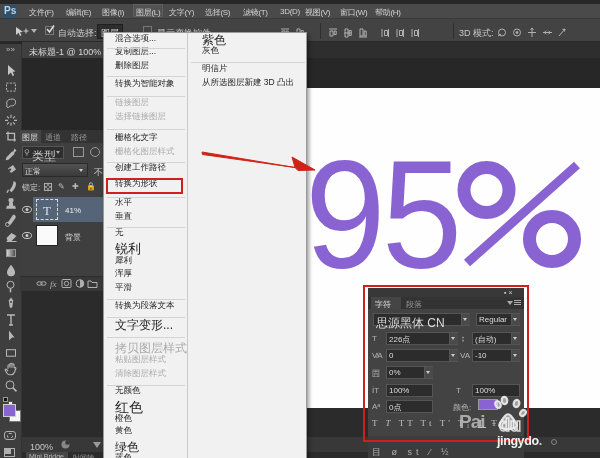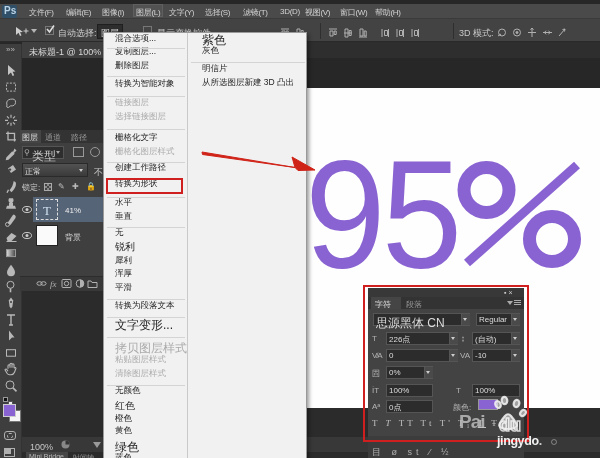--- a/index.html
+++ b/index.html
@@ -280,31 +280,31 @@
         <div class="ab" style="left:11px;top:44.5px;font-size:8.5px;color:#1f1f1f;white-space:nowrap">转换为智能对象</div>
         <div class="ab" style="left:11px;top:63.5px;font-size:8.5px;color:#ababab;white-space:nowrap">链接图层</div>
         <div class="ab" style="left:11px;top:77.5px;font-size:8.5px;color:#ababab;white-space:nowrap">选择链接图层</div>
         <div class="ab" style="left:11px;top:98.5px;font-size:8.5px;color:#1f1f1f;white-space:nowrap">栅格化文字</div>
         <div class="ab" style="left:11px;top:112.5px;font-size:8.5px;color:#ababab;white-space:nowrap">栅格化图层样式</div>
         <div class="ab" style="left:11px;top:128.5px;font-size:8.5px;color:#1f1f1f;white-space:nowrap">创建工作路径</div>
         <div class="ab" style="left:11px;top:144.5px;font-size:8.5px;color:#1f1f1f;white-space:nowrap">转换为形状</div>
         <div class="ab" style="left:11px;top:163.5px;font-size:8.5px;color:#1f1f1f;white-space:nowrap">水平</div>
         <div class="ab" style="left:11px;top:177.5px;font-size:8.5px;color:#1f1f1f;white-space:nowrap">垂直</div>
         <div class="ab" style="left:11px;top:193.5px;font-size:8.5px;color:#1f1f1f;white-space:nowrap">无</div>
-        <div class="ab" style="left:11px;top:206.5px;font-size:10px;color:#1f1f1f;white-space:nowrap">锐利</div>
+        <div class="ab" style="left:11px;top:206.5px;font-size:13px;color:#1f1f1f;white-space:nowrap">锐利</div>
         <div class="ab" style="left:11px;top:221.5px;font-size:8.5px;color:#1f1f1f;white-space:nowrap">犀利</div>
         <div class="ab" style="left:11px;top:234.5px;font-size:8.5px;color:#1f1f1f;white-space:nowrap">浑厚</div>
         <div class="ab" style="left:11px;top:248.5px;font-size:8.5px;color:#1f1f1f;white-space:nowrap">平滑</div>
         <div class="ab" style="left:11px;top:266.5px;font-size:8.5px;color:#1f1f1f;white-space:nowrap">转换为段落文本</div>
         <div class="ab" style="left:11px;top:283.5px;font-size:12px;color:#1f1f1f;white-space:nowrap">文字变形...</div>
         <div class="ab" style="left:11px;top:306.5px;font-size:12px;color:#ababab;white-space:nowrap">拷贝图层样式</div>
         <div class="ab" style="left:11px;top:320.5px;font-size:8.5px;color:#ababab;white-space:nowrap">粘贴图层样式</div>
         <div class="ab" style="left:11px;top:334.5px;font-size:8.5px;color:#ababab;white-space:nowrap">清除图层样式</div>
         <div class="ab" style="left:11px;top:351.5px;font-size:8.5px;color:#1f1f1f;white-space:nowrap">无颜色</div>
-        <div class="ab" style="left:11px;top:365.5px;font-size:10px;color:#1f1f1f;white-space:nowrap">红色</div>
+        <div class="ab" style="left:11px;top:365.5px;font-size:14px;color:#1f1f1f;white-space:nowrap">红色</div>
         <div class="ab" style="left:11px;top:379.5px;font-size:8.5px;color:#1f1f1f;white-space:nowrap">橙色</div>
         <div class="ab" style="left:11px;top:391.5px;font-size:8.5px;color:#1f1f1f;white-space:nowrap">黄色</div>
         <div class="ab" style="left:11px;top:405.5px;font-size:12px;color:#1f1f1f;white-space:nowrap">绿色</div>
         <div class="ab" style="left:11px;top:418.5px;font-size:8.5px;color:#1f1f1f;white-space:nowrap">蓝色</div>
         <div class="ab" style="left:3px;top:14.5px;width:78px;height:1px;background:#d4d4d4"></div>
         <div class="ab" style="left:3px;top:43px;width:78px;height:1px;background:#d4d4d4"></div>
         <div class="ab" style="left:3px;top:62.5px;width:78px;height:1px;background:#d4d4d4"></div>
         <div class="ab" style="left:3px;top:95.5px;width:78px;height:1px;background:#d4d4d4"></div>
         <div class="ab" style="left:3px;top:128.5px;width:78px;height:1px;background:#d4d4d4"></div>
         <div class="ab" style="left:3px;top:163.5px;width:78px;height:1px;background:#d4d4d4"></div>

